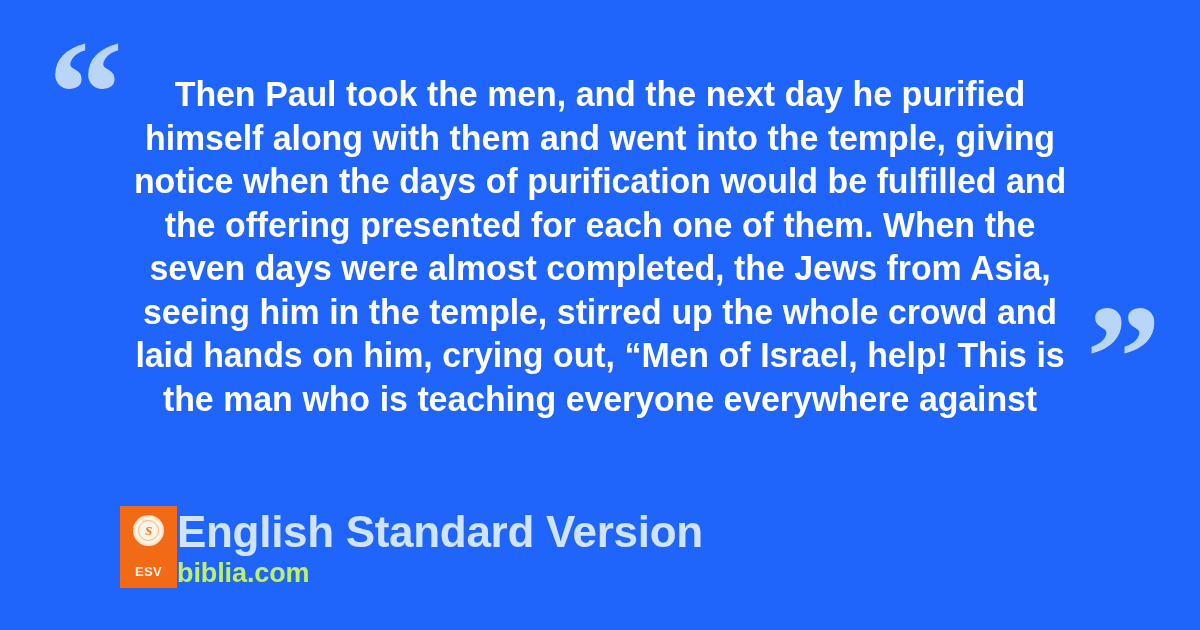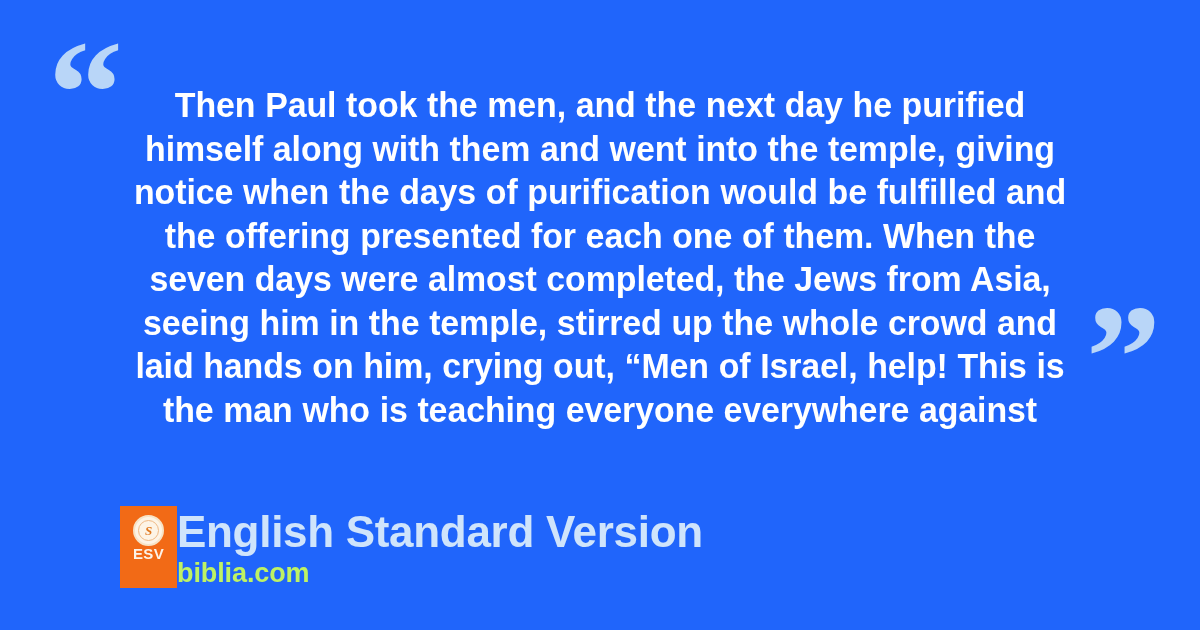--- a/index.html
+++ b/index.html
@@ -45,21 +45,21 @@
   }
 
   
   .quote-wrap {
     position: absolute;
     left: 100px;
     top: 62px;
     width: 1000px;
     height: 370px;
     display: flex;
-    align-items: flex-end;
+    align-items: center;
     justify-content: center;
   }
   .quote-text {
     margin: 0;
     width: 1000px;
     text-align: center;
     color: #ffffff;
     font-family: "Liberation Sans Narrow", "Liberation Sans", sans-serif;
     font-weight: 700;
     font-size: 35.5px;
@@ -116,23 +116,24 @@
   }
   .esv-monogram {
     font-family: "Liberation Serif", serif;
     font-style: italic;
     font-weight: 700;
     font-size: 13px;
     color: #e0781f;
     line-height: 1;
   }
   .esv-label {
+    margin-top: 19px;
     font-family: "Liberation Sans", sans-serif;
     font-weight: 700;
-    font-size: 15px;
+    font-size: 13px;
     letter-spacing: 0.4px;
     color: #fdf3e8;
     line-height: 1;
   }
 
   .brand-texts {
     display: flex;
     flex-direction: column;
     justify-content: flex-start;
     padding-top: 1px;

